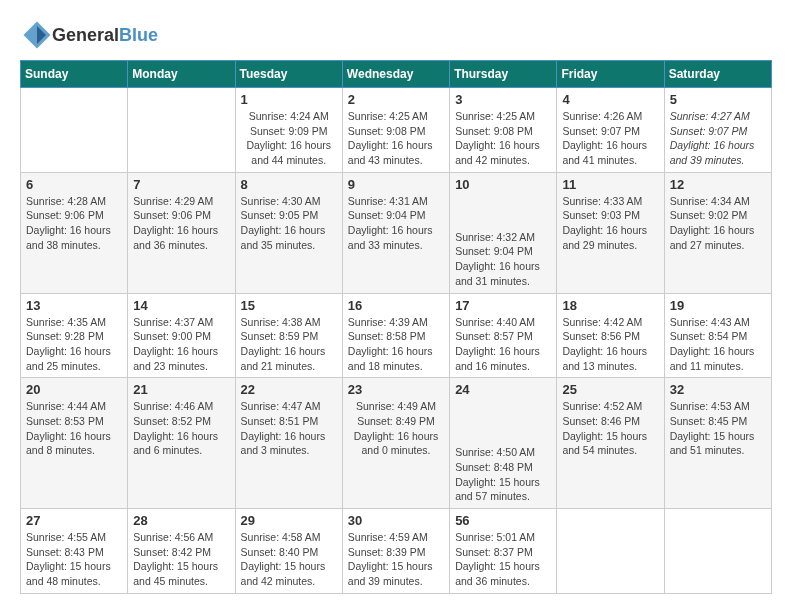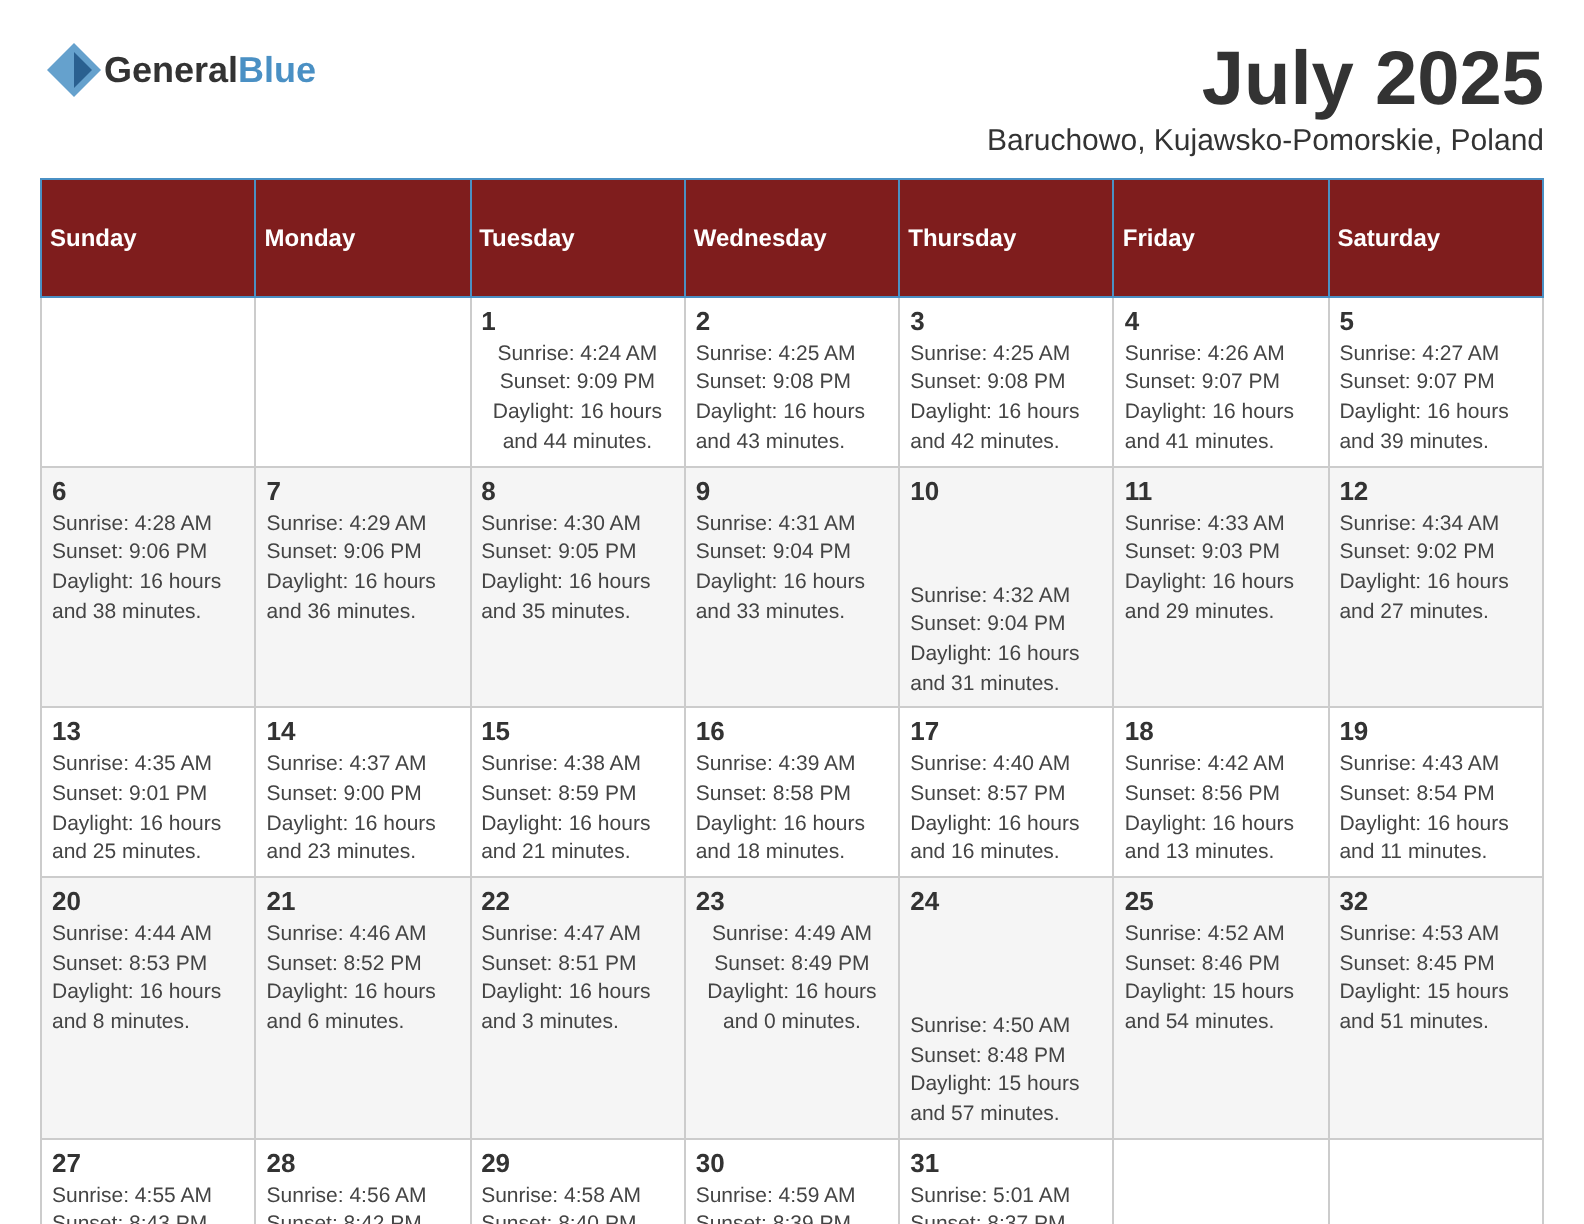--- a/index.html
+++ b/index.html
@@ -38,23 +38,23 @@
     .location-title {
       font-size: 15px;
       color: #333;
     }
     .calendar {
       width: 100%;
       border-collapse: collapse;
       font-size: 11px;
     }
     .calendar th {
-      background-color: #7f1d1d;
+      background-color: #0f766e;
       color: #fff;
-      padding: 22px 4px;
+      padding: 6px 4px;
       text-align: left;
       font-size: 12px;
       font-weight: bold;
       border: 1px solid #4a90c4;
     }
     .calendar td {
       border: 1px solid #ccc;
       padding: 4px 5px;
       vertical-align: top;
       width: calc(100% / 7);
@@ -88,24 +88,20 @@
     <svg class="logo-icon" viewBox="0 0 40 40" xmlns="http://www.w3.org/2000/svg">
       <polygon points="20,2 38,20 20,38 2,20" fill="#4a90c4" opacity="0.85"></polygon>
       <polygon points="20,8 32,20 20,32" fill="#2a6090"></polygon>
     </svg>
     <div>
       <div>
         <span style="font-size:18px;font-weight:bold;color:#333;">General</span><span style="font-size:18px;font-weight:bold;color:#4a90c4;">Blue</span>
       </div>
     </div>
   </div>
-  <div class="title-section">
-    <div class="month-title">July 2025</div>
-    <div class="location-title">Baruchowo, Kujawsko-Pomorskie, Poland</div>
-  </div>
 </div>
 
 <table class="calendar">
   <thead>
     <tr>
     <th>Sunday</th>
         <th>Monday</th>
         <th>Tuesday</th>
         <th>Wednesday</th>
         <th>Thursday</th>
@@ -136,21 +132,21 @@
 Daylight: 16 hours and 42 minutes.</div>
         </td>
         <td>
           <span class="day-number">4</span>
           <div class="day-detail" style="white-space: pre-line;">Sunrise: 4:26 AM
 Sunset: 9:07 PM
 Daylight: 16 hours and 41 minutes.</div>
         </td>
         <td>
           <span class="day-number">5</span>
-          <div class="day-detail" style="white-space: pre-line;">Sunrise: 4:27 AM
+          <div class="day-detail" style="white-space: pre-line; font-style: italic;">Sunrise: 4:27 AM
 Sunset: 9:07 PM
 Daylight: 16 hours and 39 minutes.</div>
         </td>
       </tr>
       <tr>
         <td>
           <span class="day-number">6</span>
           <div class="day-detail" style="white-space: pre-line;">Sunrise: 4:28 AM
 Sunset: 9:06 PM
 Daylight: 16 hours and 38 minutes.</div>
@@ -189,21 +185,21 @@
           <span class="day-number">12</span>
           <div class="day-detail" style="white-space: pre-line;">Sunrise: 4:34 AM
 Sunset: 9:02 PM
 Daylight: 16 hours and 27 minutes.</div>
         </td>
       </tr>
       <tr>
         <td>
           <span class="day-number">13</span>
           <div class="day-detail" style="white-space: pre-line;">Sunrise: 4:35 AM
-Sunset: 9:01 PM
+Sunset: 9:28 PM
 Daylight: 16 hours and 25 minutes.</div>
         </td>
         <td>
           <span class="day-number">14</span>
           <div class="day-detail" style="white-space: pre-line;">Sunrise: 4:37 AM
 Sunset: 9:00 PM
 Daylight: 16 hours and 23 minutes.</div>
         </td>
         <td>
           <span class="day-number">15</span>
@@ -299,21 +295,21 @@
 Sunset: 8:40 PM
 Daylight: 15 hours and 42 minutes.</div>
         </td>
         <td>
           <span class="day-number">30</span>
           <div class="day-detail" style="white-space: pre-line;">Sunrise: 4:59 AM
 Sunset: 8:39 PM
 Daylight: 15 hours and 39 minutes.</div>
         </td>
         <td>
-          <span class="day-number">31</span>
+          <span class="day-number">56</span>
           <div class="day-detail" style="white-space: pre-line;">Sunrise: 5:01 AM
 Sunset: 8:37 PM
 Daylight: 15 hours and 36 minutes.</div>
         </td>
         <td class="empty-cell"></td>
         <td class="empty-cell"></td>
       </tr>
     </tbody>
 </table>
 

